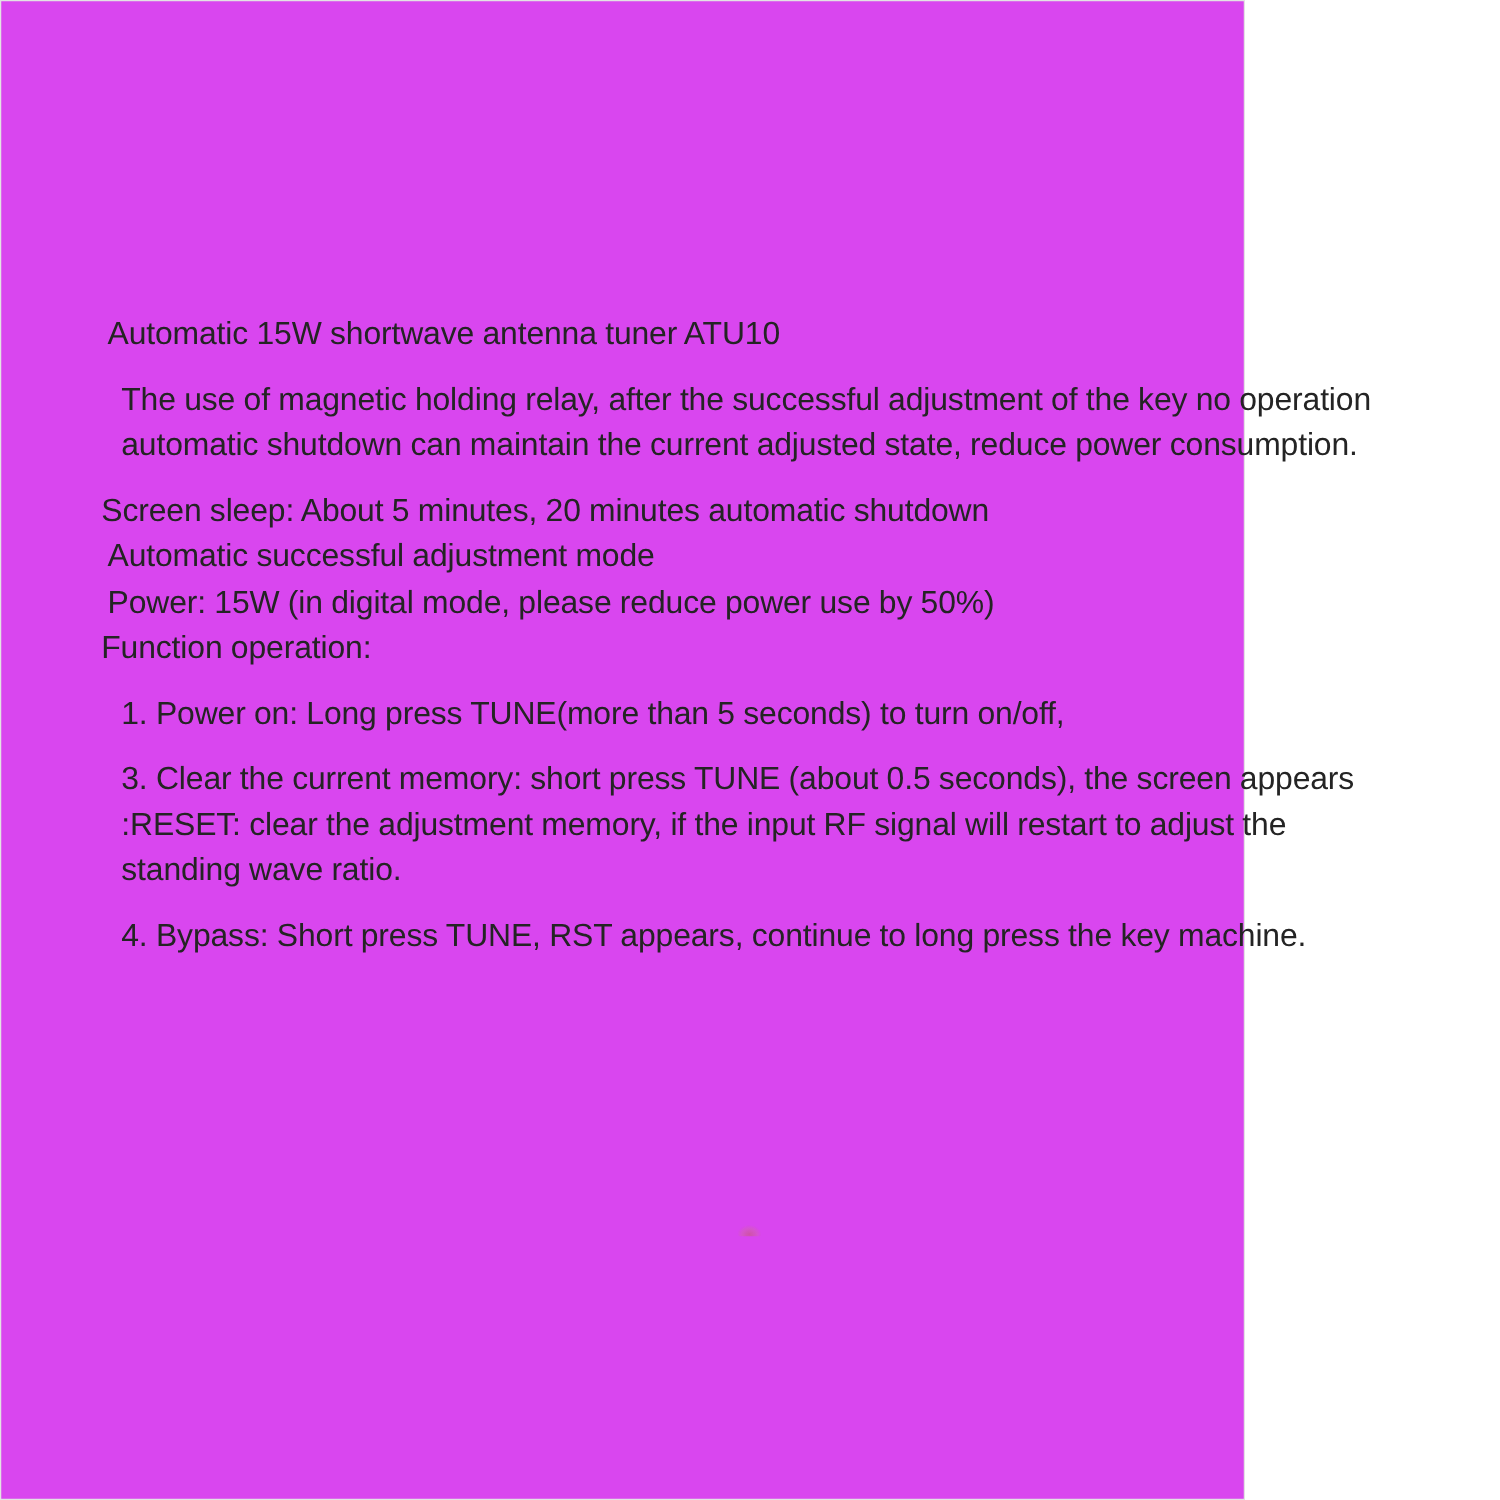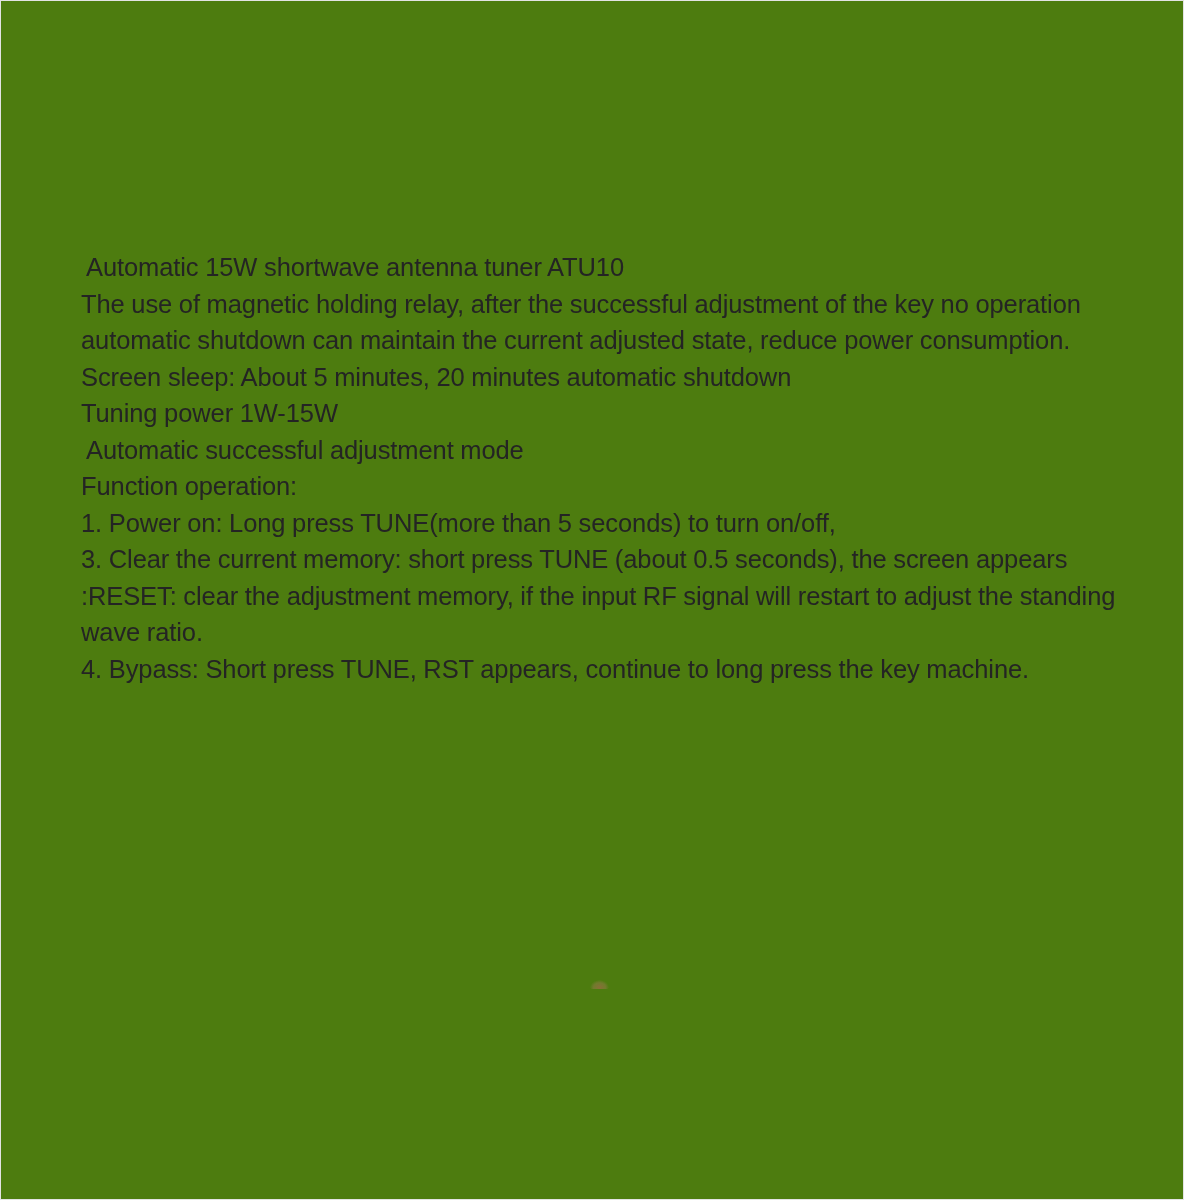--- a/index.html
+++ b/index.html
@@ -12,23 +12,23 @@
     height: 1200px;
     background: #ffffff;
     font-family: "Liberation Sans", "DejaVu Sans", sans-serif;
     overflow: hidden;
   }
 
   
   .page {
     position: relative;
     box-sizing: border-box;
-    width: 1184px;
+    width: 996px;
     height: 1200px;
-    background: #4d7c0f;
+    background: #d946ef;
     border: 1px solid #e3e3e3;
     text-decoration: underline;
   }
 
   .doc {
     position: absolute;
     left: 80px;
     top: 248px;
     width: 1060px;
   }
@@ -48,21 +48,21 @@
   .indent {
     padding-left: 5px;
   }
 
   .gap-lg {
     margin-top: 31px;
   }
 
   
   .para {
-    margin: 0;
+    margin: 16px;
   }
 
   
   .smudge {
     position: absolute;
     left: 589px;
     top: 979px;
     width: 19px;
     height: 9px;
     border-radius: 9px 9px 2px 2px;
@@ -80,25 +80,25 @@
 
   <div class="doc">
 
     <div class="line indent">Automatic 15W shortwave antenna tuner ATU10</div>
 
 
     <p class="para">The use of magnetic holding relay, after the successful adjustment of the key no operation automatic shutdown can maintain the current adjusted state, reduce power consumption.</p>
 
     <div class="line">Screen sleep: About 5 minutes, 20 minutes automatic shutdown</div>
 
-    <div class="line">Tuning power 1W-15W</div>
 
 
     <div class="line indent">Automatic successful adjustment mode</div>
 
+    <div class="line indent">Power: 15W (in digital mode, please reduce power use by 50%)</div>
 
     <div class="line">Function operation:</div>
 
     <p class="para">1. Power on: Long press TUNE(more than 5 seconds) to turn on/off,</p>
 
 
     <p class="para">3. Clear the current memory: short press TUNE (about 0.5 seconds), the screen appears :RESET: clear the adjustment memory, if the input RF signal will restart to adjust the standing wave ratio.</p>
 
     <p class="para">4. Bypass: Short press TUNE, RST appears, continue to long press the key machine.</p>
 

